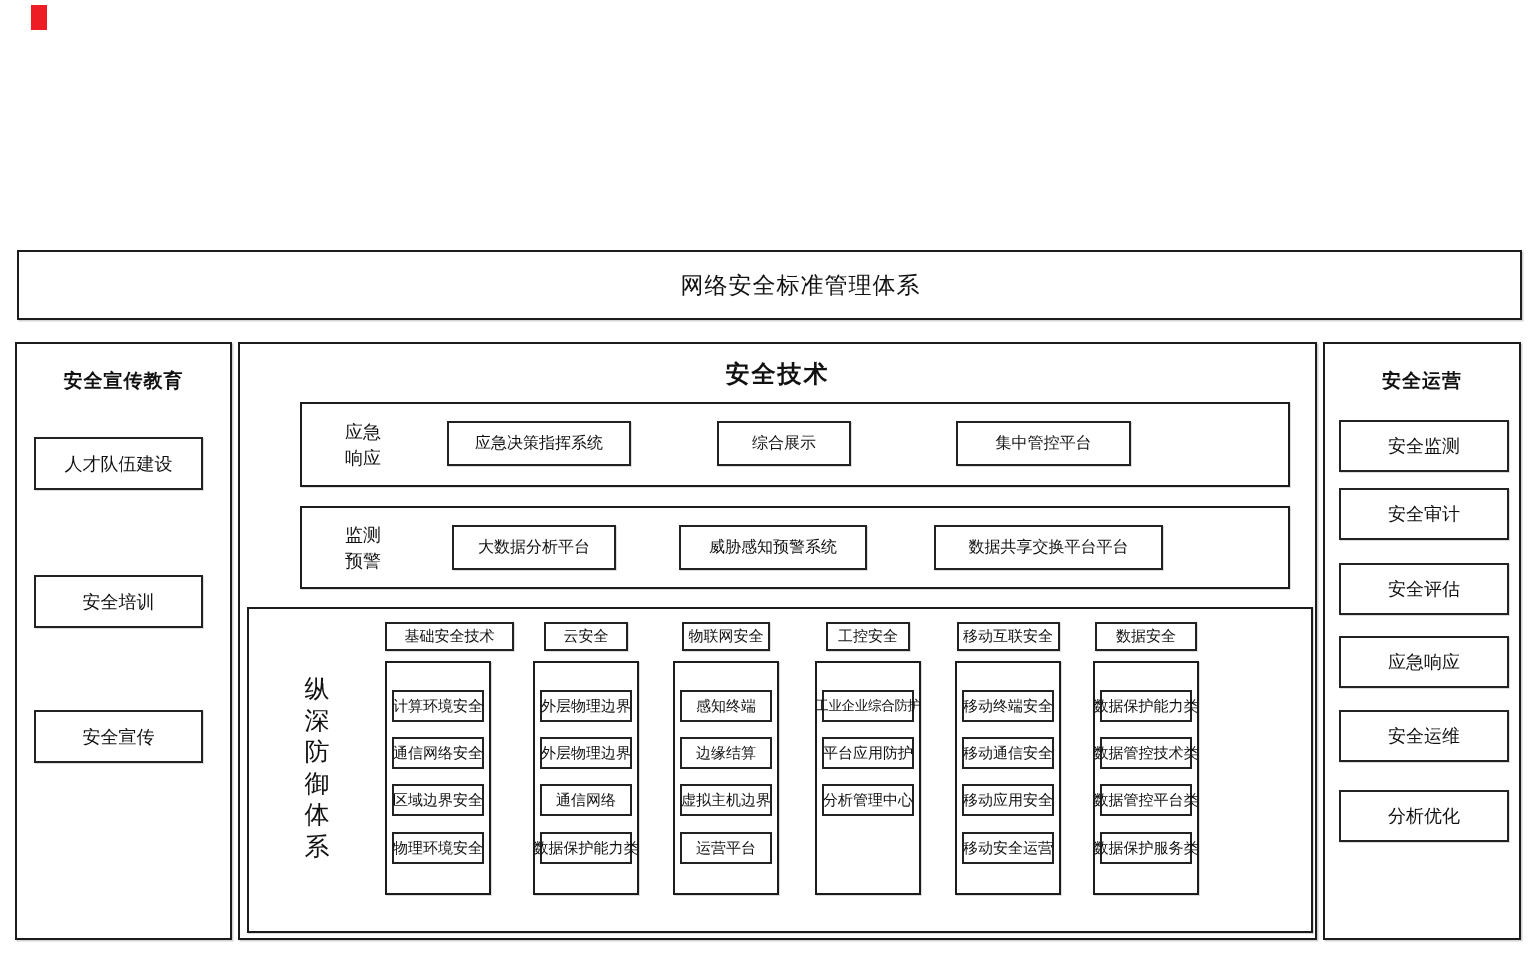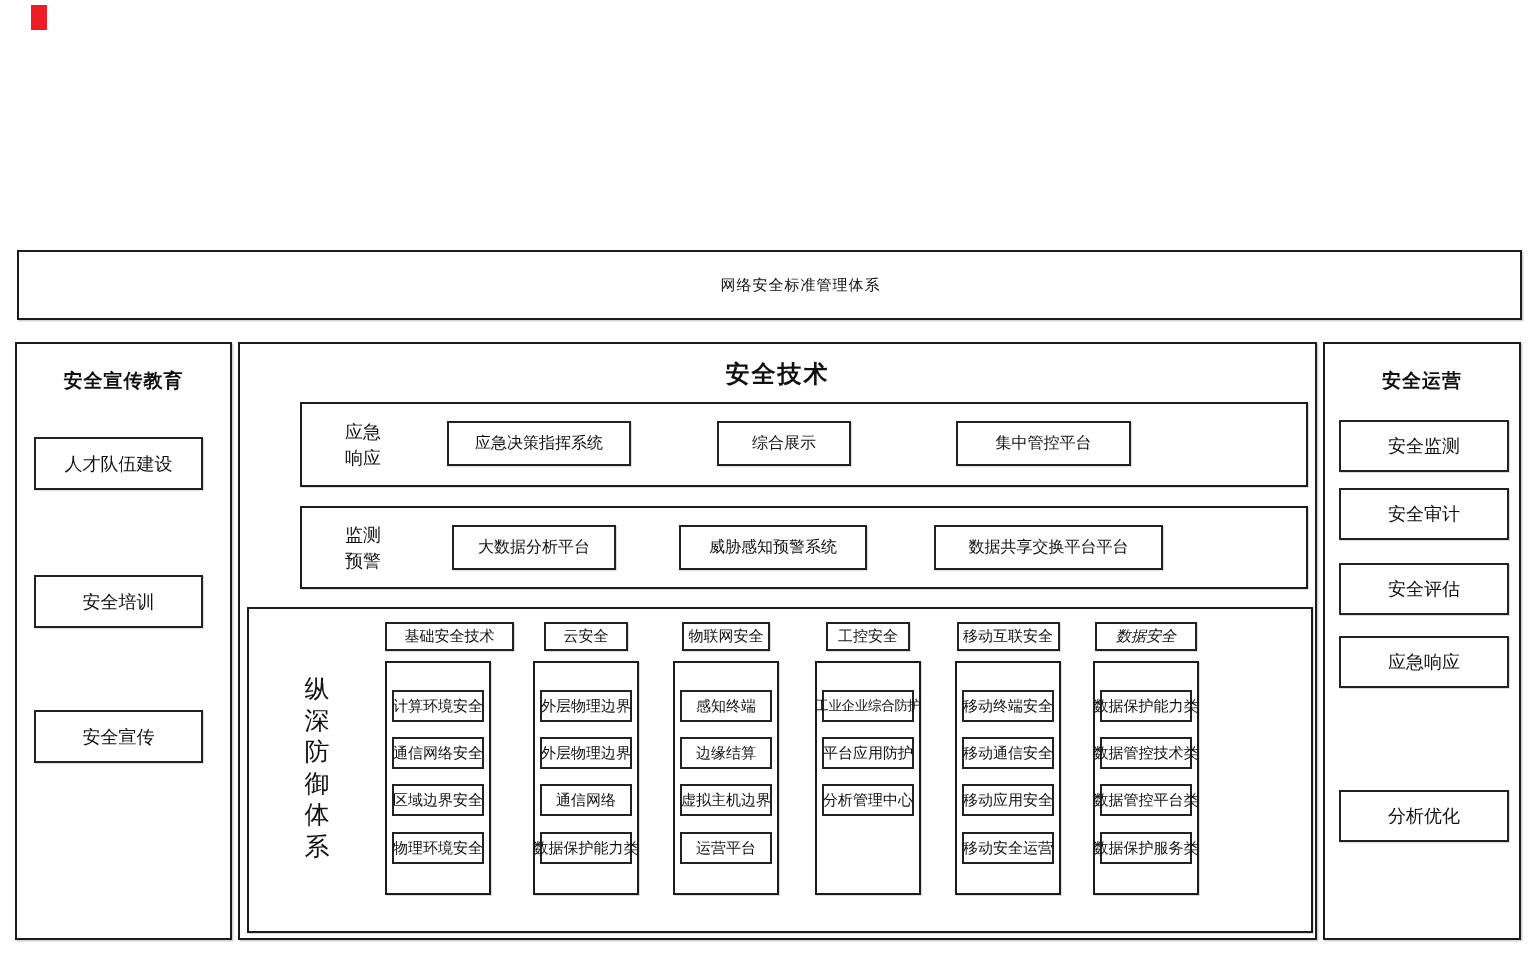--- a/index.html
+++ b/index.html
@@ -6,52 +6,52 @@
   body{font-family:"Liberation Sans","DejaVu Sans",sans-serif;color:#111;}
   .page{position:relative;width:1539px;height:970px;background:#fff;overflow:hidden;}
 
   .red-mark{position:absolute;left:31px;top:5px;width:16px;height:25px;}
 
   .frame{position:absolute;background:#fff;border:2px solid #1c1c1c;box-shadow:1.5px 1.5px 0 rgba(130,130,130,.35);}
   .node{position:absolute;background:#fff;border:2px solid #222;box-shadow:1px 1px 0 rgba(140,140,140,.3);
         display:flex;align-items:center;justify-content:center;white-space:nowrap;font-size:18px;text-align:right;}
 
   .banner{left:17px;top:250px;width:1501px;height:66px;display:flex;align-items:center;justify-content:center;}
-  .banner .t{font-size:15px;letter-spacing:1px;padding-left:62px;}
+  .banner .t{font-size:23px;letter-spacing:1px;padding-left:62px;}
 
   
   .left-panel{left:15px;top:342px;width:213px;height:594px;}
   .panel-head{text-align:center;font-weight:bold;font-size:19px;margin-top:24px;letter-spacing:1px;}
   .lp-item{left:17px;width:165px;height:49px;}
   .lp0{top:93px;} .lp1{top:231px;} .lp2{top:366px;}
 
   
   .mid-panel{left:238px;top:342px;width:1075px;height:594px;}
   .mid-head{text-align:center;font-weight:bold;font-size:24px;margin-top:14px;letter-spacing:2px;}
-  .row{position:absolute;left:60px;width:986px;border:2px solid #1c1c1c;background:#fff;box-shadow:1px 1px 0 rgba(140,140,140,.3);padding-left:18px;}
+  .row{position:absolute;left:60px;width:986px;border:2px solid #1c1c1c;background:#fff;box-shadow:1px 1px 0 rgba(140,140,140,.3);}
   .row-em{top:58px;height:81px;}
   .row-mo{top:162px;height:79px;}
   .row-label{position:absolute;left:28px;top:50%;transform:translateY(-50%);width:66px;text-align:center;font-size:18px;line-height:1.45;}
   .row-label span{display:block;}
   .rn{height:41px;font-size:16px;}
   .em0{left:145px;top:17px;width:180px;}
   .em1{left:415px;top:17px;width:130px;}
   .em2{left:654px;top:17px;width:171px;}
   .mo0{left:150px;top:17px;width:160px;}
   .mo1{left:377px;top:17px;width:184px;}
   .mo2{left:632px;top:17px;width:225px;}
 
   
   .defense{position:absolute;left:7px;top:263px;width:1062px;height:322px;border:2px solid #1c1c1c;background:#fff;box-shadow:1px 1px 0 rgba(140,140,140,.3);}
   .v-label{position:absolute;left:52px;top:64px;width:32px;font-size:25px;line-height:1.26;word-break:break-all;text-align:center;letter-spacing:0;}
   .dcol{position:absolute;top:13px;width:106px;}
   .c1{left:136px;} .c2{left:284px;} .c3{left:424px;} .c4{left:566px;} .c5{left:706px;} .c6{left:844px;}
   .dhead{margin:0 auto;height:25px;border:2px solid #222;background:#fff;display:flex;align-items:center;justify-content:center;
          font-size:15px;white-space:nowrap;box-shadow:1px 1px 0 rgba(140,140,140,.3);}
-  .hw1{width:125px;} .hw2{width:80px;} .hw3{width:84px;} .hw4{width:80px;} .hw5{width:99px;} .hw6{width:98px;font-style:italic;}
+  .hw1{width:125px;} .hw2{width:80px;} .hw3{width:84px;} .hw4{width:80px;} .hw5{width:99px;} .hw6{width:98px;}
   .dtall{position:relative;margin-top:10px;height:230px;border:2px solid #1c1c1c;background:#fff;box-shadow:1px 1px 0 rgba(140,140,140,.3);}
   .ditem{position:absolute;left:5px;right:5px;height:28px;border:2px solid #222;background:#fff;
          display:flex;align-items:center;justify-content:center;font-size:15px;white-space:nowrap;}
   .t0{top:27px;} .t1{top:74px;} .t2{top:121px;} .t3{top:169px;}
   .snug{font-size:13.5px;letter-spacing:-.3px;}
 
   
   .right-panel{left:1323px;top:342px;width:194px;height:594px;}
   .rp-item{left:14px;width:166px;height:48px;}
   .rp0{top:76px;} .rp1{top:144px;} .rp2{top:219px;} .rp3{top:292px;} .rp4{top:366px;} .rp5{top:446px;}
@@ -160,16 +160,17 @@
       </div>
     </div>
   </div>
 
   <div class="frame right-panel">
     <div class="panel-head">安全运营</div>
     <div class="node rp-item rp0">安全监测</div>
     <div class="node rp-item rp1">安全审计</div>
     <div class="node rp-item rp2">安全评估</div>
     <div class="node rp-item rp3">应急响应</div>
+    <div class="node rp-item rp4">安全运维</div>
     <div class="node rp-item rp5">分析优化</div>
   </div>
 
 </div>
 
 </body></html>

